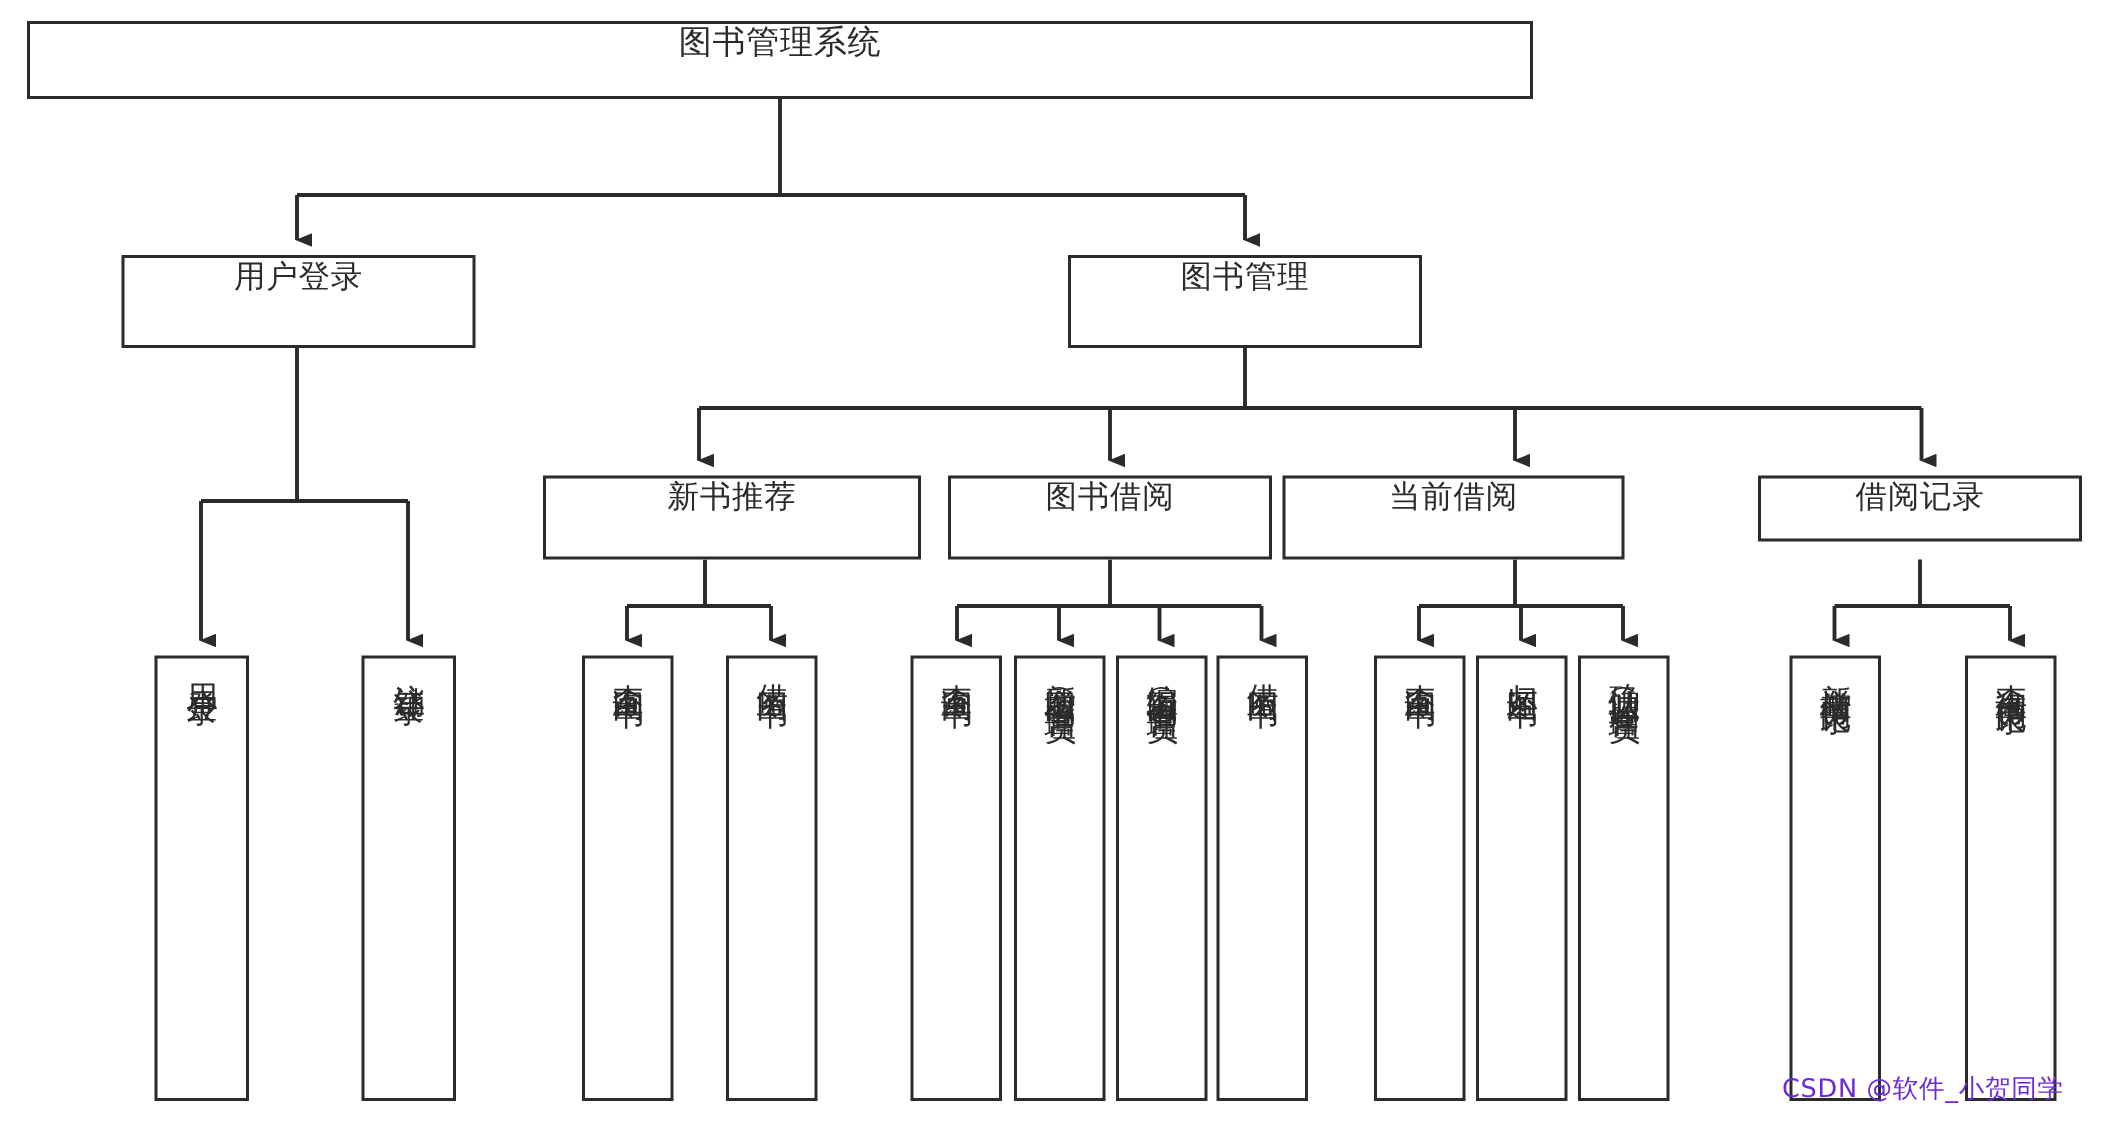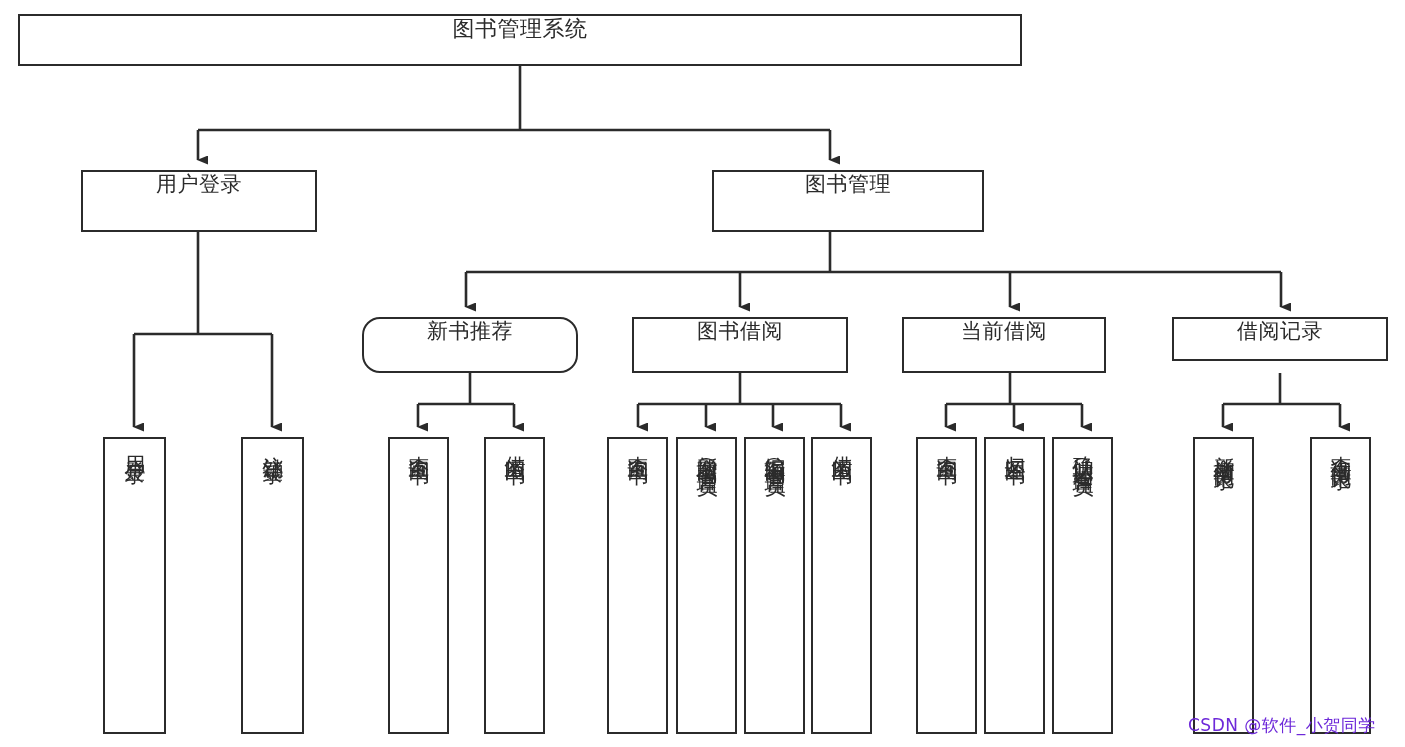--- a/index.html
+++ b/index.html
@@ -121,31 +121,31 @@
     </g>
   </svg>
 
   <div class="node root" style="left:18px; top:14px; width:1004px; height:52px;">
     <span class="label">图书管理系统</span>
   </div>
 
   <div class="node" style="left:81px; top:170px; width:236px; height:62px;">
     <span class="label">用户登录</span>
   </div>
-  <div class="node" style="left:712px; top:170px; width:272px; height:62px;">
+  <div class="node" style="left:712px; top:170px; width:236px; height:62px;">
     <span class="label">图书管理</span>
   </div>
 
-  <div class="node" style="left:362px; top:317px; width:216px; height:56px;border-radius:18px;">
+  <div class="node" style="left:362px; top:317px; width:252px; height:56px;">
     <span class="label">新书推荐</span>
   </div>
   <div class="node" style="left:632px; top:317px; width:216px; height:56px;">
     <span class="label">图书借阅</span>
   </div>
-  <div class="node" style="left:902px; top:317px; width:204px; height:56px;">
+  <div class="node" style="left:855px; top:317px; width:228px; height:56px;">
     <span class="label">当前借阅</span>
   </div>
   <div class="node" style="left:1172px; top:317px; width:216px; height:44px;">
     <span class="label">借阅记录</span>
   </div>
 
   <div class="node vertical" style="left:103px; top:437px; width:63px; height:297px;">
     <span class="label">用户登录</span>
   </div>
   <div class="node vertical" style="left:241px; top:437px; width:63px; height:297px;">

